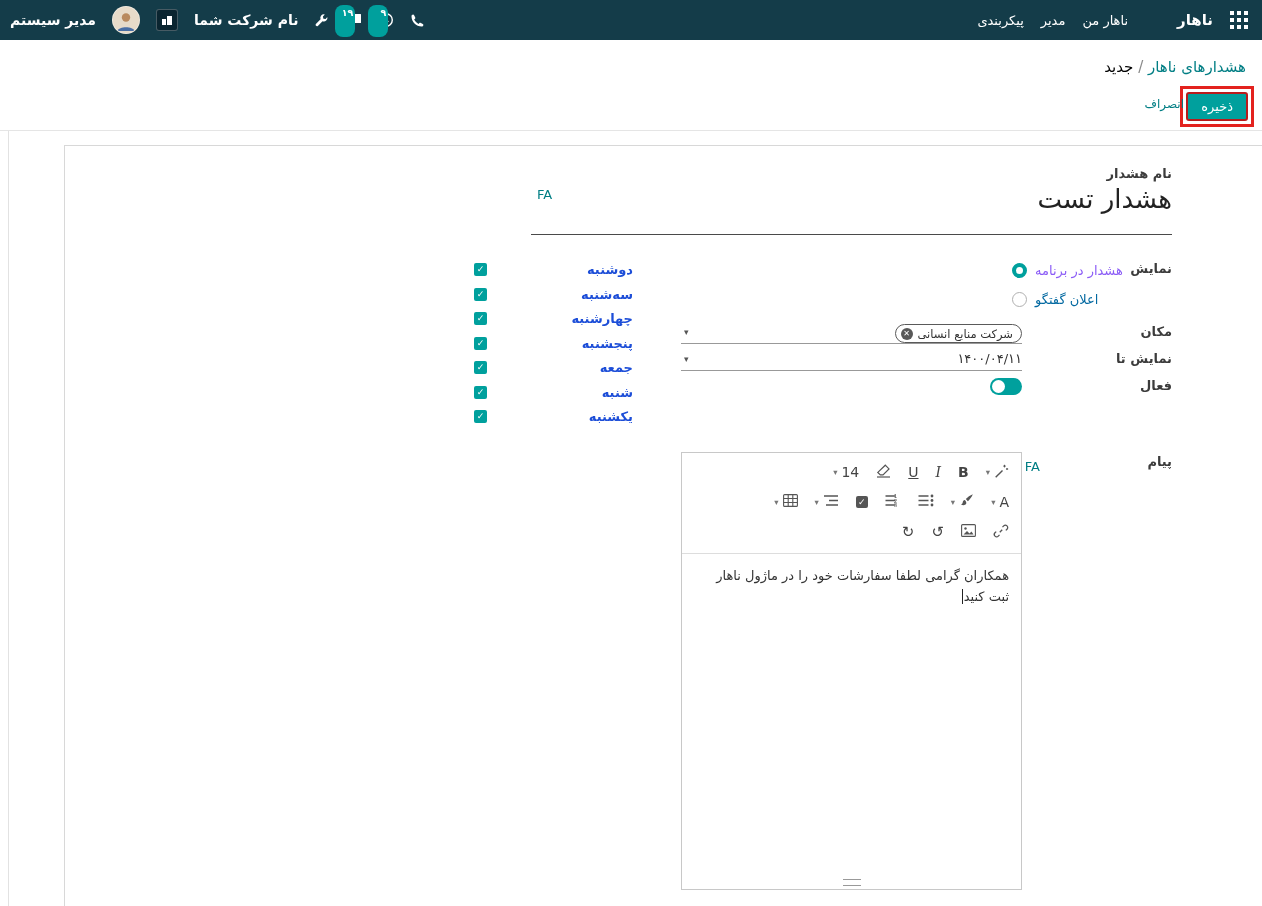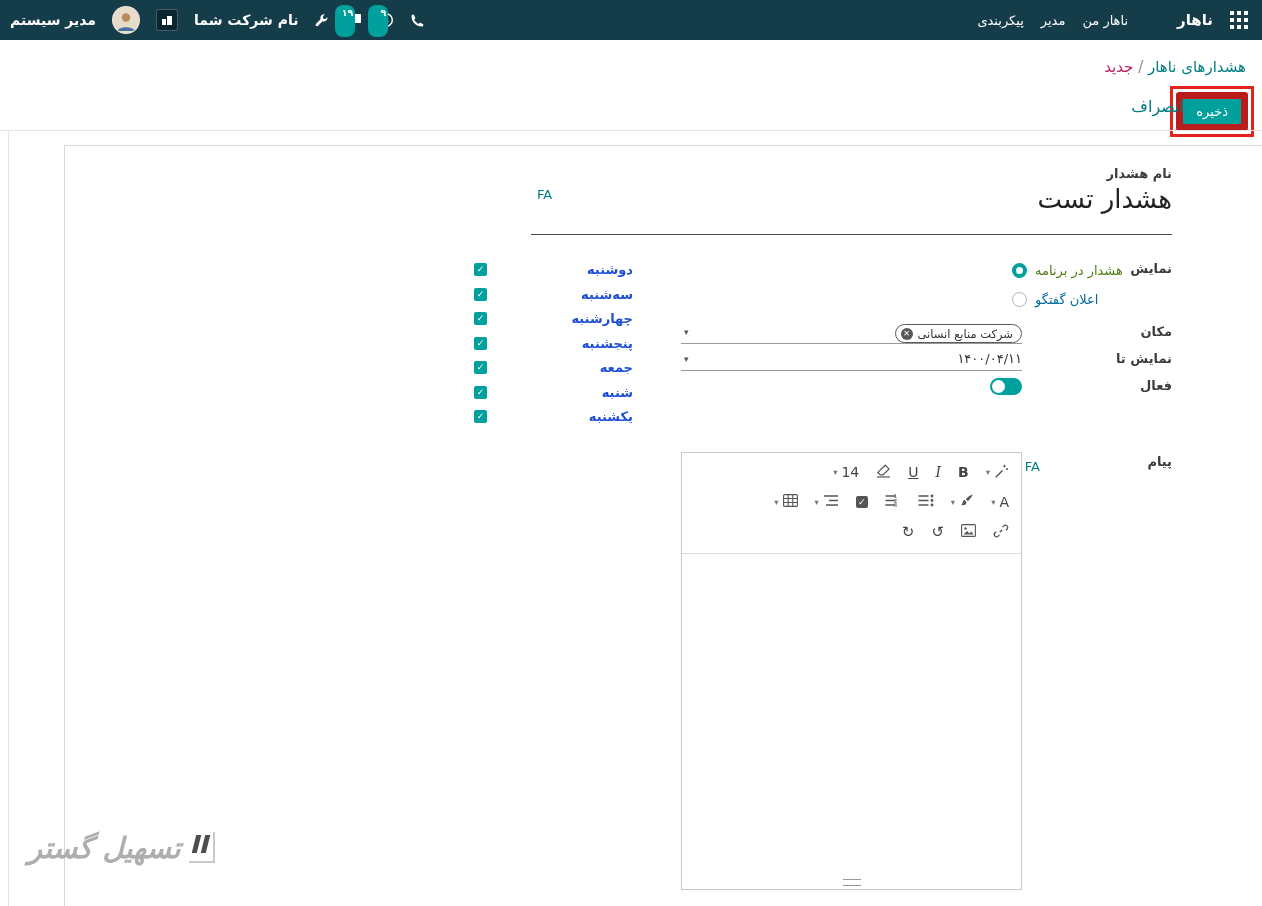--- a/index.html
+++ b/index.html
@@ -15,40 +15,40 @@
   .nav-left{position:absolute;left:0;top:0;height:40px;display:flex;align-items:center;direction:ltr;padding:0 10px;gap:16px;color:#fff;}
   .nav-user,.nav-company{font-size:14px;font-weight:bold;white-space:nowrap;cursor:pointer;}
   .avatar{width:26px;height:26px;border-radius:50%;overflow:hidden;background:#e7dbc9;border:1px solid rgba(255,255,255,.4);cursor:pointer;}
   .company-logo{width:20px;height:20px;border-radius:3px;background:#0a2530;display:flex;align-items:center;justify-content:center;border:1px solid rgba(255,255,255,.25);cursor:pointer;}
   .icon-btn{position:relative;display:flex;align-items:center;cursor:pointer;}
   .badge{position:absolute;top:-7px;left:-10px;background:#00A09D;color:#fff;font-size:9.5px;min-width:16px;height:32px;line-height:16px;border-radius:8px;text-align:right;padding:0 2px;font-weight:bold;}
 
   
   .breadcrumb{position:absolute;top:58px;right:16px;font-size:15px;color:#8a8a8a;}
   .bc-link{color:#017E84;cursor:pointer;}
-  .bc-current{color:#be185d;}
+  .bc-current{color:#000000;}
   .annotation-box{position:absolute;top:86px;right:8px;border:3px solid #E3221E;padding:3px;}
-  .save-btn{background:#00A09D;border:7px solid #b91c1c;color:#fff;font-size:13px;padding:5px 13px;border-radius:3px;font-family:inherit;cursor:pointer;}
-  .discard-btn{position:absolute;top:97px;right:78px;color:#017E84;font-size:16px;cursor:pointer;background:none;border:none;padding:0;font-family:inherit;}
+  .save-btn{background:#00A09D;border:2px solid #b91c1c;color:#fff;font-size:13px;padding:5px 13px;border-radius:3px;font-family:inherit;cursor:pointer;}
+  .discard-btn{position:absolute;top:97px;right:78px;color:#017E84;font-size:12px;cursor:pointer;background:none;border:none;padding:0;font-family:inherit;}
   .cp-border{position:absolute;top:130px;left:0;right:0;height:1px;background:#e5e5e5;}
   .gutter{position:absolute;top:131px;bottom:0;left:8px;width:1px;background:#e2e2e2;}
 
   
   .sheet{position:absolute;top:145px;left:64px;right:-2px;height:775px;background:#fff;border:1px solid #d8d8d8;}
   .flabel{position:absolute;font-size:13px;font-weight:bold;color:#3c3c3c;white-space:nowrap;}
   .name-input{position:absolute;top:184px;right:90px;font-size:26px;color:#222;white-space:nowrap;cursor:text;}
   .fa-badge{position:absolute;font-size:13px;color:#017E84;cursor:pointer;}
   .underline{position:absolute;height:1px;background:#4a4a4a;}
   .underline.light{background:#999;}
 
   .radio-row{position:absolute;left:1012px;display:flex;align-items:center;gap:8px;direction:ltr;height:16px;}
   .radio{width:15px;height:15px;border-radius:50%;box-sizing:border-box;flex:0 0 auto;cursor:pointer;}
   .radio.on{border:4.5px solid #00A09D;background:#fff;}
   .radio.off{border:1px solid #b0b0b0;background:#fff;}
-  .radio-label{font-size:13px;color:#4d7c0f;direction:rtl;white-space:nowrap;}
+  .radio-label{font-size:13px;color:#8b5cf6;direction:rtl;white-space:nowrap;}
   .radio-label.muted{color:#0369a1;}
 
   .tag-pill{position:absolute;top:324px;right:240px;height:19px;border:1px solid #5a5a5a;border-radius:10px;display:flex;align-items:center;gap:5px;padding:0 8px 0 5px;font-size:11.5px;color:#333;background:#fff;box-sizing:border-box;cursor:pointer;}
   .tag-x{width:12px;height:12px;border-radius:50%;background:#585858;color:#fff;font-size:8px;line-height:12px;text-align:center;cursor:pointer;}
   .caret-abs{position:absolute;font-size:9px;color:#555;cursor:pointer;}
   .date-value{position:absolute;top:351px;right:240px;font-size:13px;color:#333;direction:ltr;unicode-bidi:embed;cursor:text;}
   .toggle{position:absolute;top:378px;right:240px;width:32px;height:17px;border-radius:9px;background:#00A09D;cursor:pointer;}
   .toggle .knob{position:absolute;top:2px;left:2px;width:13px;height:13px;border-radius:50%;background:#fff;}
 
   .day-row{position:absolute;left:474px;width:159px;display:flex;align-items:center;justify-content:space-between;direction:ltr;height:16px;}
@@ -309,24 +309,20 @@
           <span><svg width="15" height="13" viewBox="0 0 15 13" fill="none" stroke="#555" stroke-width="1.1">
                 <rect x="0.6" y="0.6" width="13.8" height="11.8" rx="1"></rect>
                 <circle cx="4.5" cy="4.5" r="1.2" fill="#555" stroke="none"></circle>
                 <path d="M2.5 10.5 6 7l2.5 2.5 2-2 2 3z" fill="#555" stroke="none"></path>
               </svg></span>
         </button>
         <button class="tb-btn tb-glyph">↺</button>
         <button class="tb-btn tb-glyph">↻</button>
       </div>
     </div>
+    <div class="ed-content">
+      <span>همکاران گرامی لطفا سفارشات خود را در ماژول ناهار ثبت کنید</span><span class="cursor"></span>
+    </div>
     <div class="ed-resize"></div>
   </div>
 
-  <div class="watermark">
-    <span class="wm-text">تسهیل گستر</span>
-    <span class="wm-mark">
-        <span class="wm-bar"></span>
-        <span class="wm-bar"></span>
-      </span>
-  </div>
 
 </div>
 
 </body></html>

